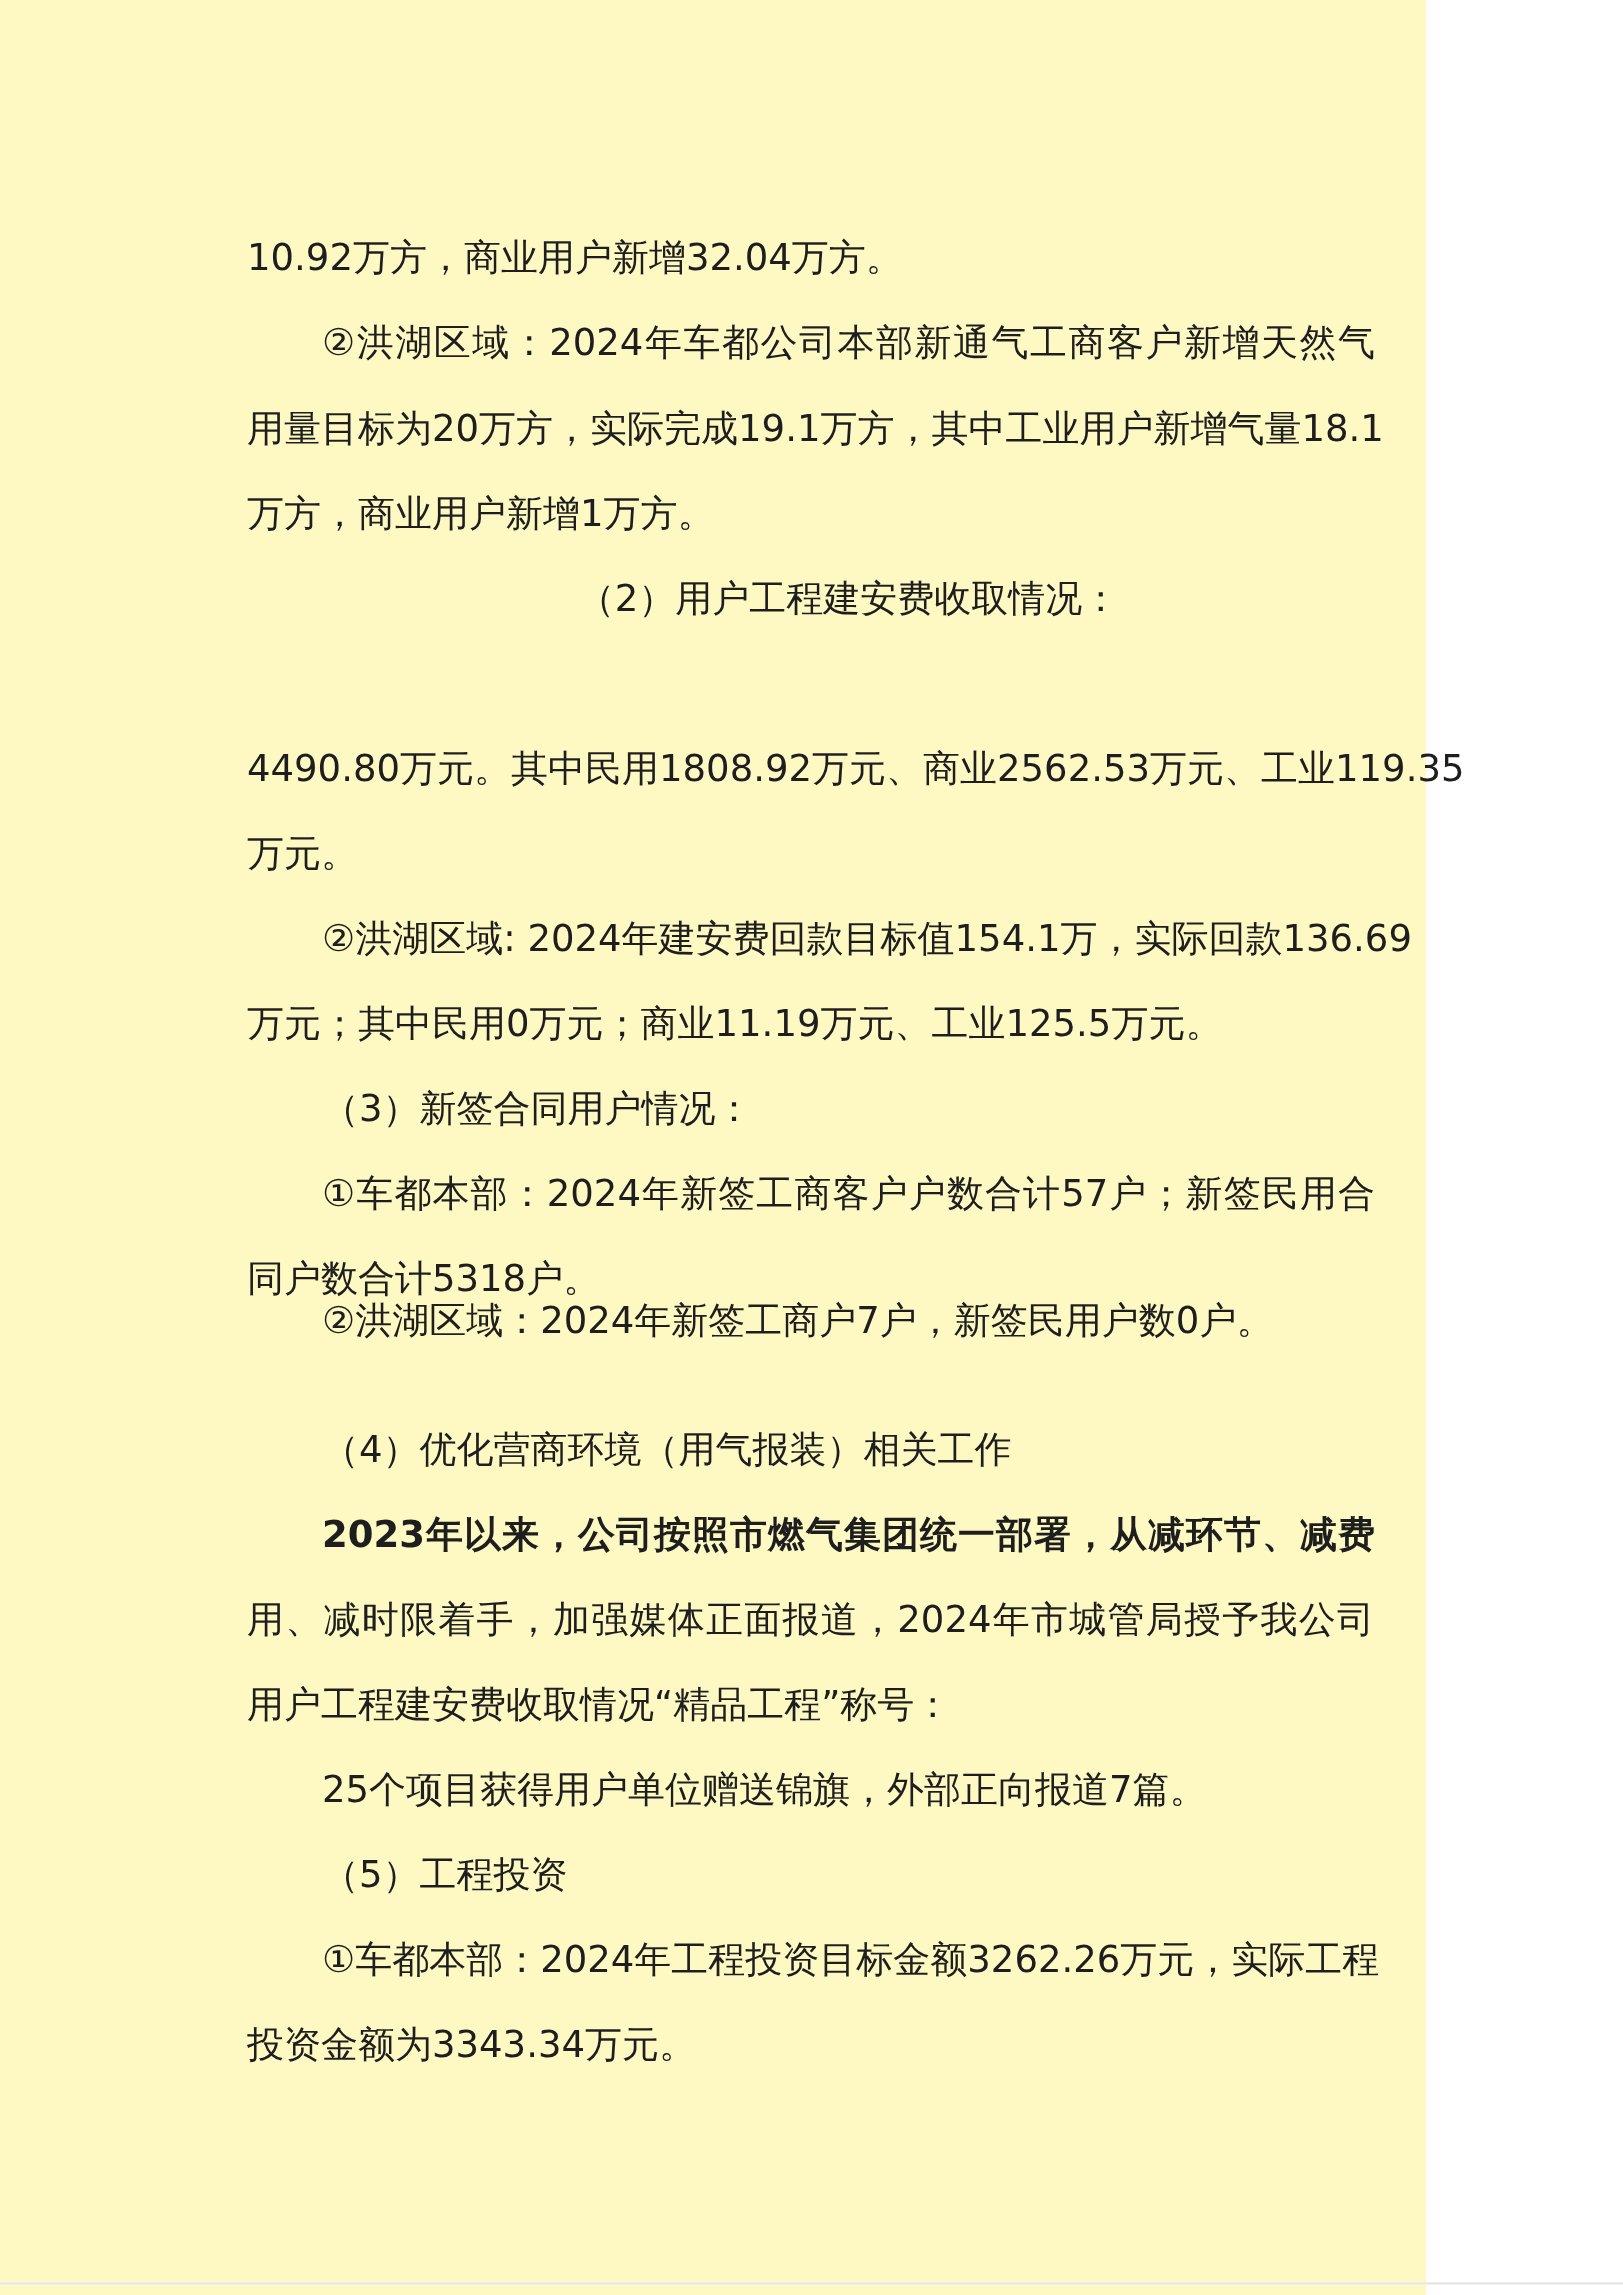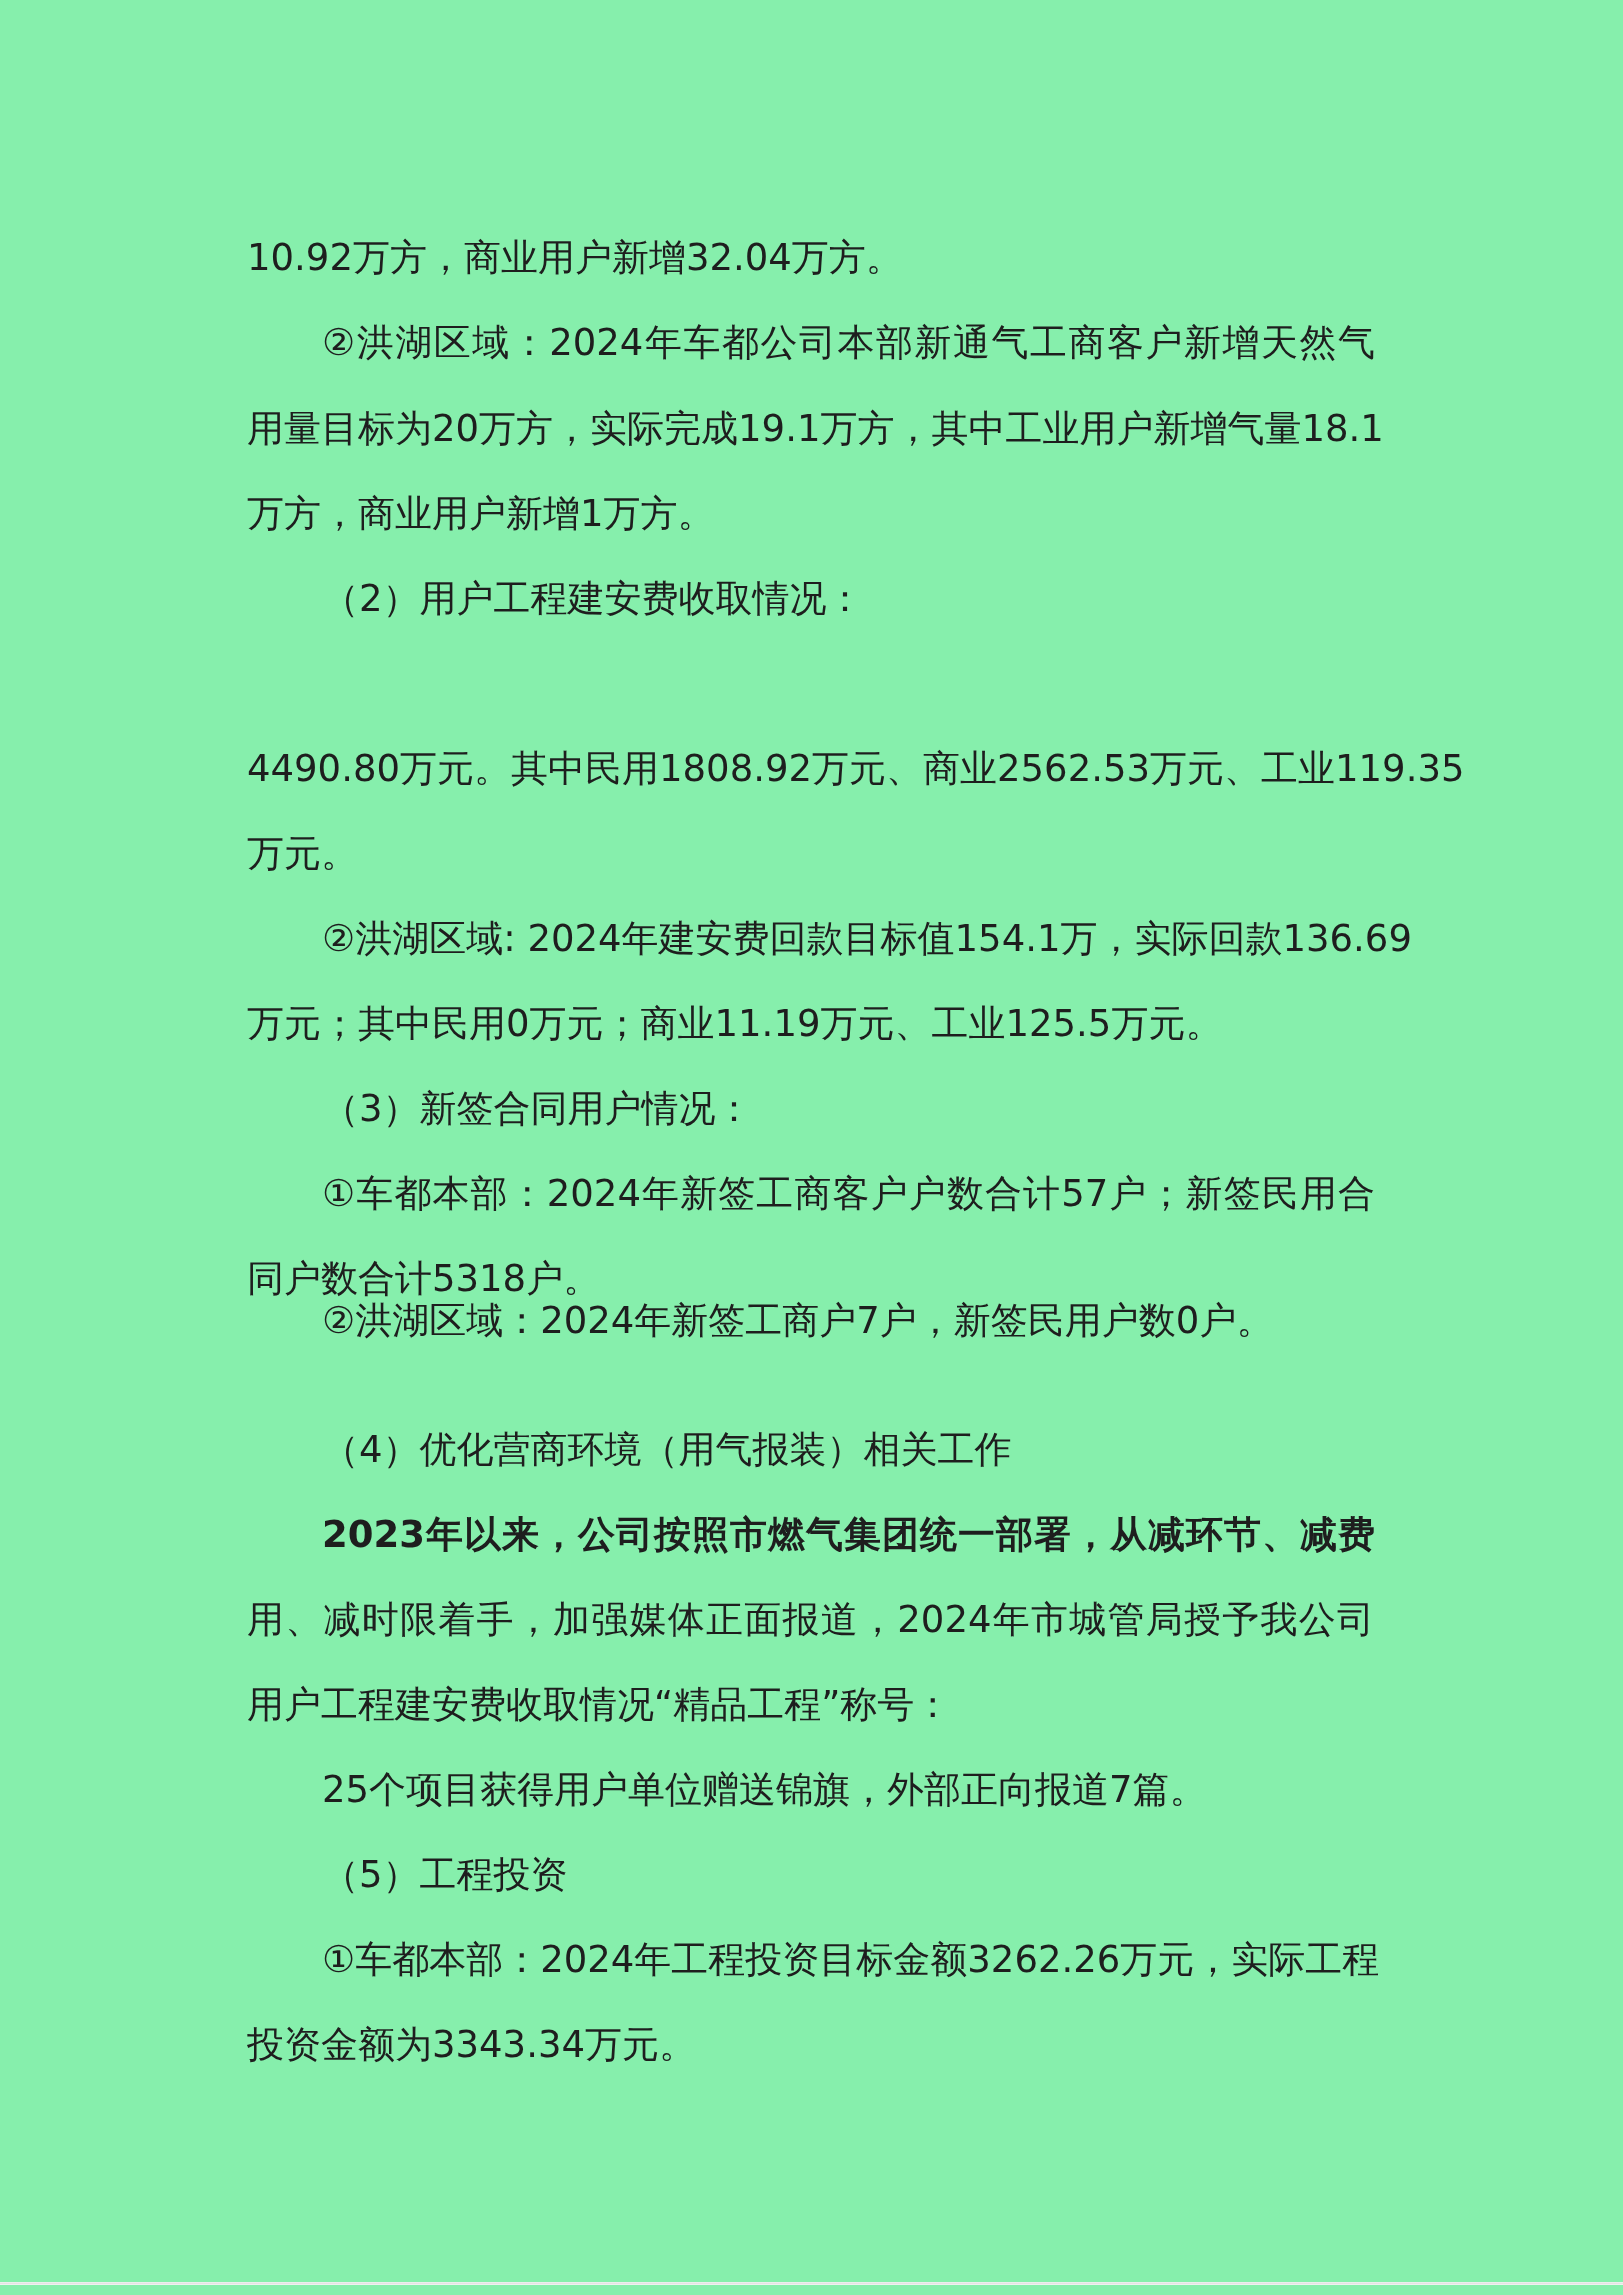--- a/index.html
+++ b/index.html
@@ -1,17 +1,17 @@
 <!DOCTYPE html>
 <html style="font-size:10.5px"><head>
 <meta charset="utf-8">
 <style>
   html, body { margin: 0; padding: 0; background: #ffffff; }
   body { width: 1623px; height: 2295px; position: relative; overflow: hidden; }
-  .page { position: absolute; left: 0; top: 0; width: 1623px; height: 2295px; background: #86efac; }
+  .page { position: absolute; left: 0; top: 0; width: 1426px; height: 2295px; background: #fef9c3; }
   .line {
     position: absolute;
     left: 247px;
     width: 1127px;
     height: 52px;
     font-family: "DejaVu Sans", "Liberation Sans", sans-serif;
     font-size: 37px;
     line-height: 52px;
     color: #1e1e1e;
     white-space: nowrap;
@@ -26,21 +26,21 @@
 </style>
 </head>
 <body>
 
 <div class="page">
   <div class="line" style="top:232px;">10.92万方，商业用户新增32.04万方。</div>
   <div class="line indent justify" style="top:317px;">②洪湖区域：2024年车都公司本部新通气工商客户新增天然气</div>
   <div class="line justify" style="top:403px;">用量目标为20万方，实际完成19.1万方，其中工业用户新增气量18.1</div>
   <div class="line" style="top:488px;">万方，商业用户新增1万方。</div>
 
-  <div class="line indent" style="top:573px;">（2）用户工程建安费收取情况：</div>
+  <div class="line indent" style="top:573px;text-align:center;">（2）用户工程建安费收取情况：</div>
   <div class="line justify" style="top:743px;">4490.80万元。其中民用1808.92万元、商业2562.53万元、工业119.35</div>
   <div class="line" style="top:828px;">万元。</div>
   <div class="line indent justify" style="top:913px;">②洪湖区域: 2024年建安费回款目标值154.1万，实际回款136.69</div>
   <div class="line" style="top:998px;">万元；其中民用0万元；商业11.19万元、工业125.5万元。</div>
 
   <div class="line indent" style="top:1083px;">（3）新签合同用户情况：</div>
   <div class="line indent justify" style="top:1168px;">①车都本部：2024年新签工商客户户数合计57户；新签民用合</div>
   <div class="line" style="top:1253px;">同户数合计5318户。</div>
   <div class="line indent" style="top:1295px;">②洪湖区域：2024年新签工商户7户，新签民用户数0户。</div>
 

